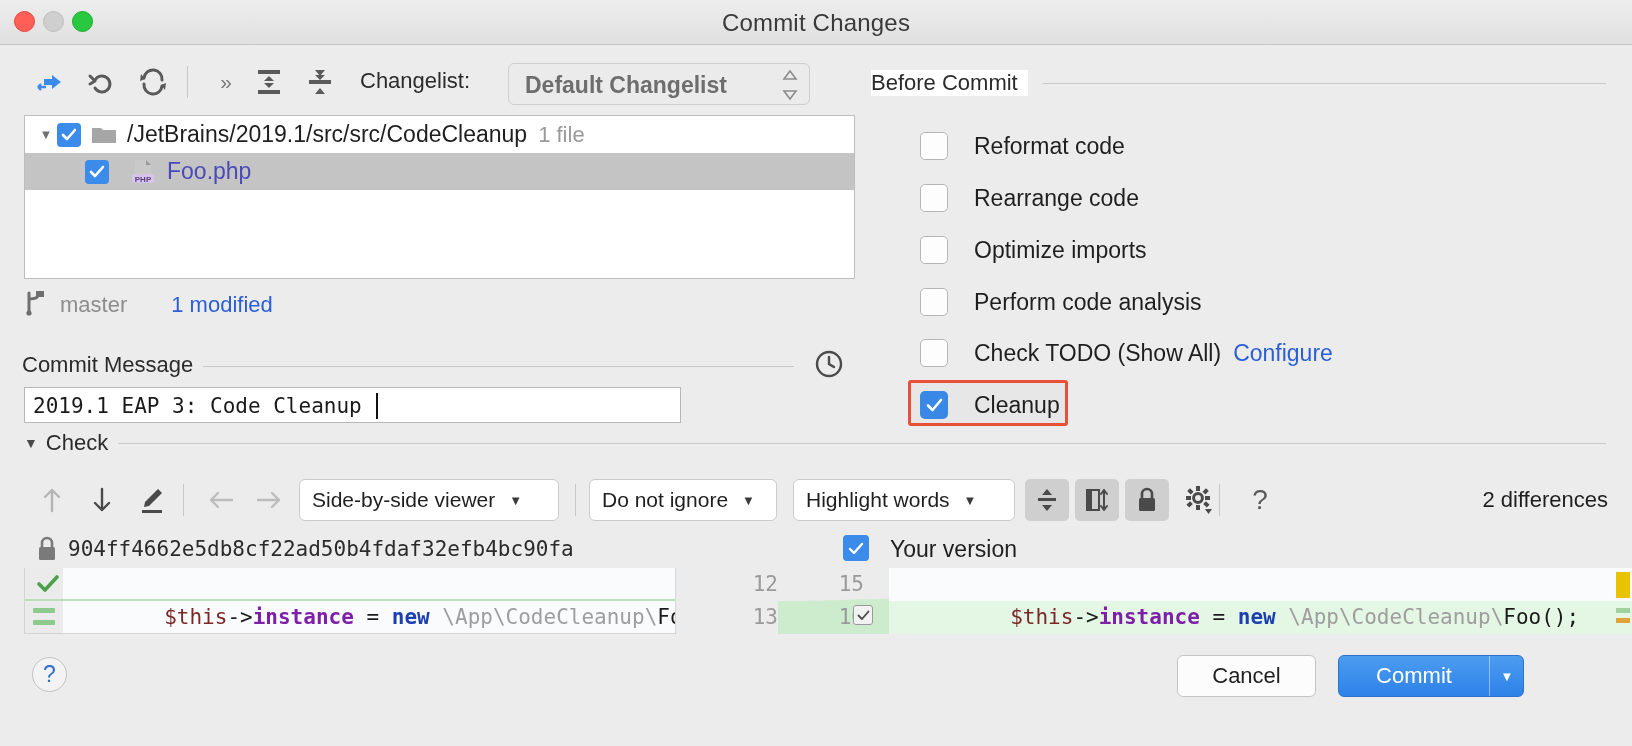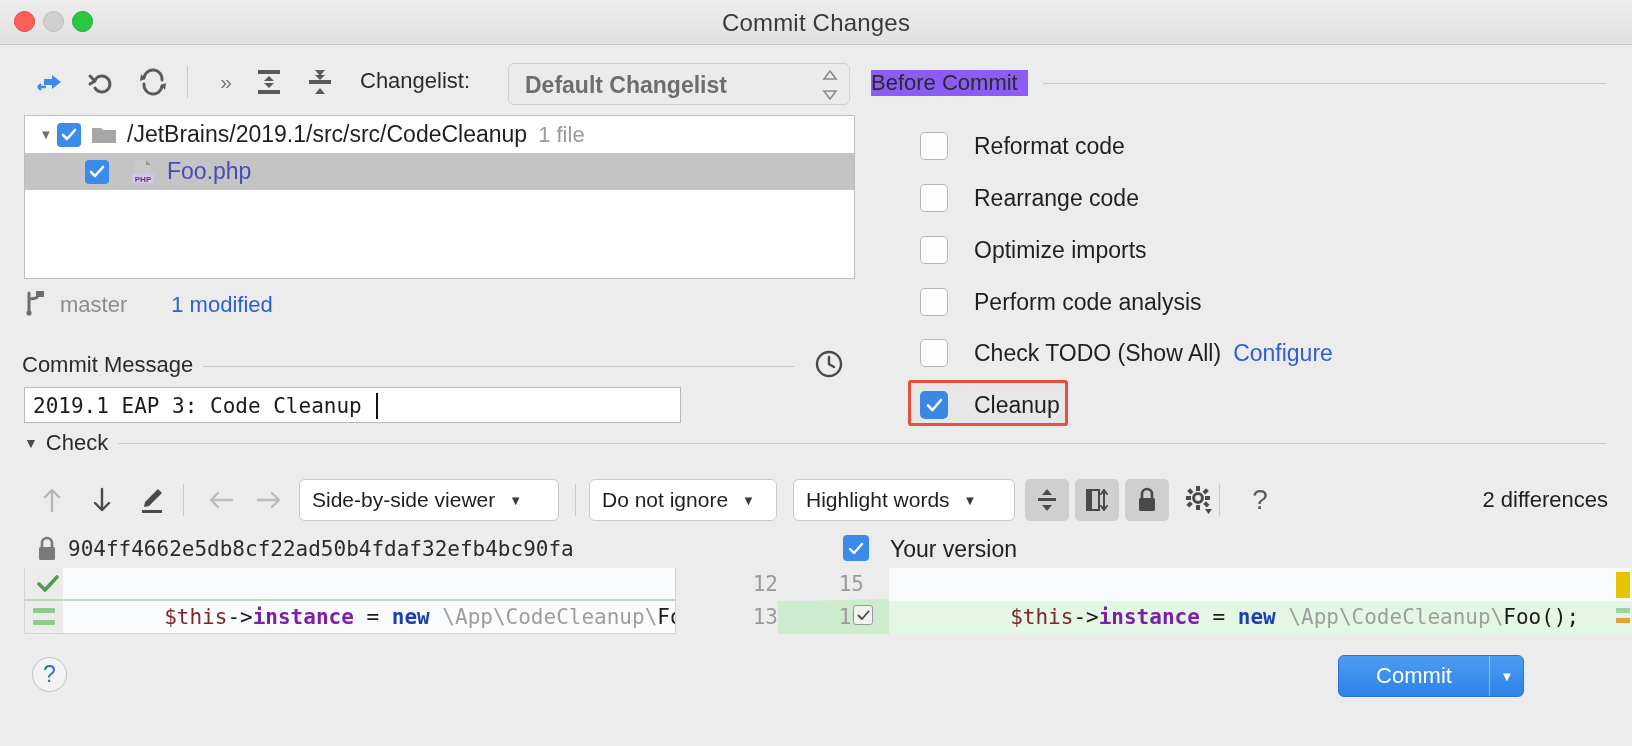--- a/index.html
+++ b/index.html
@@ -35,21 +35,21 @@
     position: absolute; top: 4px; width: 44px; height: 44px;
     display: flex; align-items: center; justify-content: center;
   }
   .tb-sep { position: absolute; top: 10px; width: 1px; height: 32px; background: #c8c8c8; }
 
   .changelist-label {
     position: absolute; left: 360px; top: 68px;
     font-size: 22px; color: #2b2b2b;
   }
   .changelist-combo {
-    position: absolute; left: 508px; top: 63px; width: 342px; height: 42px;
+    position: absolute; left: 508px; top: 63px; width: 302px; height: 42px;
     background: #ebebeb; border: 1px solid #cfcfcf; border-radius: 6px;
   }
   .changelist-value {
     position: absolute; left: 16px; top: 0; height: 42px; line-height: 42px;
     font-size: 23px; font-weight: bold; color: #6e6e6e;
   }
   .combo-arrows {
     position: absolute; right: 10px; top: 6px; width: 18px; height: 30px;
     display: flex; flex-direction: column; align-items: center; justify-content: space-between;
     color: #8d8d8d;
@@ -200,21 +200,21 @@
     display: flex; align-items: center; justify-content: center;
     font-size: 22px; color: #fff;
   }
   .btn-commit .split { position: absolute; left: 150px; top: 0; width: 1px; height: 40px; background: rgba(255,255,255,.45); }
   .btn-commit .arr {
     position: absolute; left: 151px; top: 0; width: 34px; height: 40px;
     display: flex; align-items: center; justify-content: center; color: #fff; font-size: 13px;
   }
 
   
-  .bc-label { position: absolute; left: 871px; top: 70px; font-size: 22px; color: #2b2b2b; background: #8b5cf6; padding-right: 10px; z-index: 2; }
+  .bc-label { position: absolute; left: 871px; top: 70px; font-size: 22px; color: #2b2b2b; background: #ffffff; padding-right: 10px; z-index: 2; }
   .bc-rule { position: absolute; left: 1043px; top: 83px; width: 563px; height: 1px; background: #c9c9c9; }
 
   .optrow { position: absolute; left: 920px; display: flex; align-items: center; height: 34px; }
   .cb-off {
     width: 28px; height: 28px; border-radius: 5px; background: #fdfdfd;
     border: 1px solid #b6b6b6; flex: 0 0 auto;
   }
   .cb-on {
     width: 28px; height: 28px; border-radius: 5px; background: #3b8beb;
     display: inline-flex; align-items: center; justify-content: center; flex: 0 0 auto;
@@ -560,19 +560,20 @@
       <svg width="17" height="14" viewBox="0 0 17 14">
           <path d="M2 7.5 L6.5 12 L15 2" stroke="#fff" stroke-width="2.6" fill="none" stroke-linecap="round" stroke-linejoin="round"></path>
         </svg>
     </span>
     <span class="optlabel">Cleanup</span>
   </div>
 
   <div class="highlight-box"></div>
 
   <div class="help-btn">?</div>
+  <div class="btn-cancel">Cancel</div>
   <div class="btn-commit">
     <div class="lbl">Commit</div>
     <div class="split"></div>
     <div class="arr">▼</div>
   </div>
 
 </div>
 
 </body></html>

